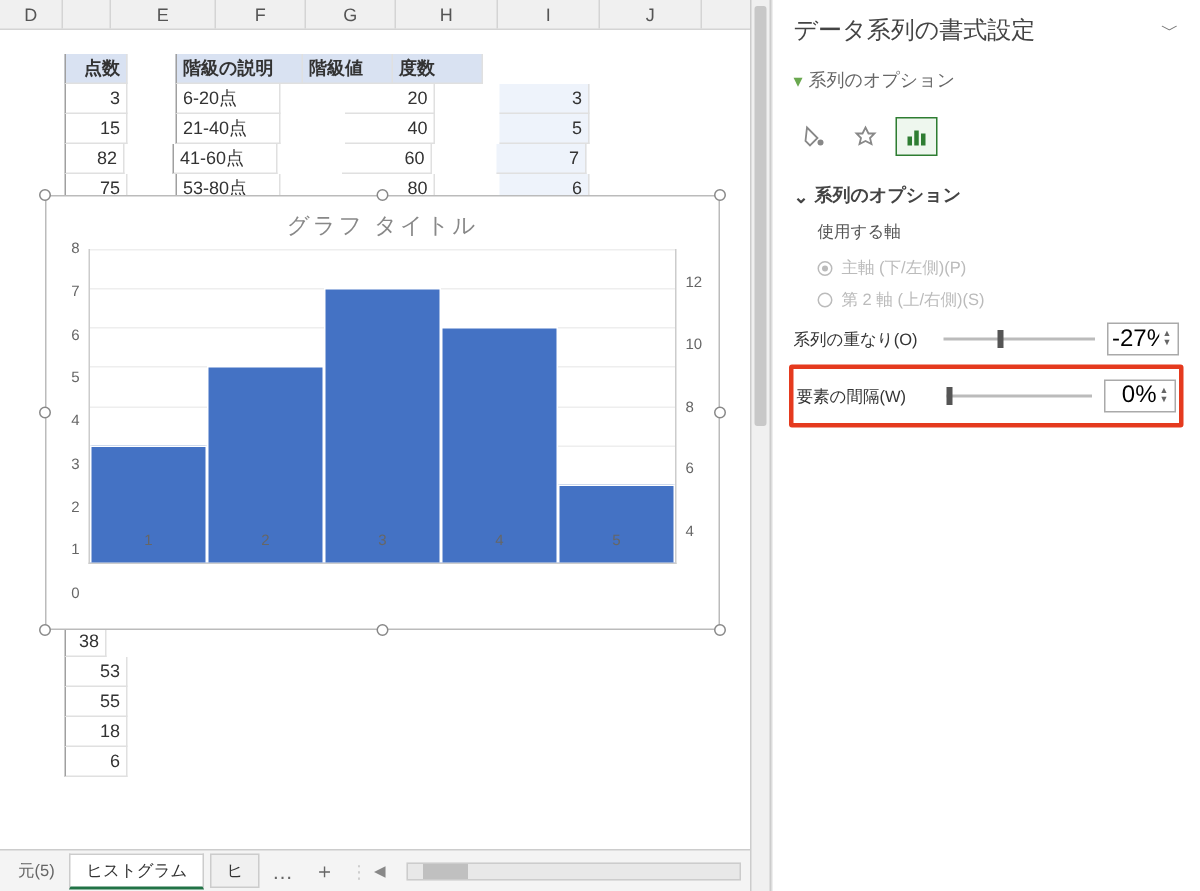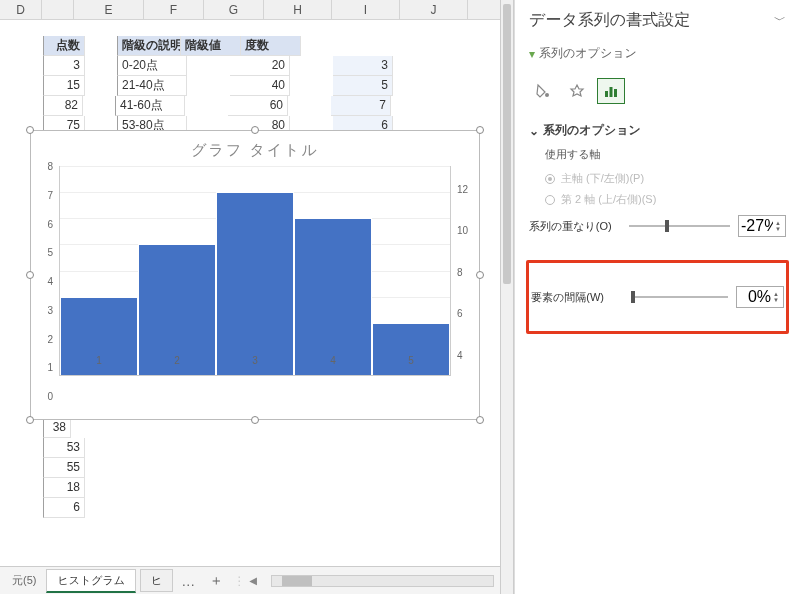--- a/index.html
+++ b/index.html
@@ -64,21 +64,21 @@
   .radio-row { font-size:11px; color:#bbb; padding:3px 0 3px 16px; display:flex; align-items:center; gap:6px; }
   .radio-row .r { width:10px; height:10px; border:1px solid #bbb; border-radius:50%; display:inline-block; }
   .radio-row .r.on::after { content:''; display:block; width:4px; height:4px; background:#bbb; border-radius:50%; margin:2px; }
   .slider-row { display:flex; align-items:center; gap:8px; padding:5px 0; font-size:11px; }
   .slider-row .lab { width:92px; color:#333; }
   .slider-row .track { flex:1; height:2px; background:#bbb; position:relative; }
   .slider-row .track .knob { position:absolute; top:-5px; width:4px; height:12px; background:#555; }
   .slider-row .valbox { width:48px; border:1px solid #aaa; padding:1px 2px; text-align:right; display:flex; align-items:center; }
   .slider-row .valbox input { border:none; width:32px; text-align:right; font-size:16px; outline:none; }
   .slider-row .spin { display:flex; flex-direction:column; font-size:6px; line-height:6px; color:#666; margin-left:2px; }
-  .highlight { border:3px solid #e53a1e; border-radius:2px; padding:18px 2px; margin:18px -3px; }
+  .highlight { border:3px solid #e53a1e; border-radius:2px; padding:2px 2px; margin:1px -3px; }
   .chev { font-size:12px; color:#777; }
   
   .svg-ic { width:16px; height:16px; }
 </style>
 </head>
 <body>
 
 <div class="app">
   <div class="sheet-area">
 
@@ -91,29 +91,29 @@
       <div class="col-h" style="width:68px">H</div>
       <div class="col-h" style="width:68px">I</div>
       <div class="col-h" style="width:68px">J</div>
     </div>
 
     <div class="grid">
 
       <div class="row" style="margin-top:16px">
         <div class="cell hdr num tight-left" style="width:42px">点数</div>
         <div class="cell" style="width:32px;border:none"></div>
-        <div class="cell hdr tight-left" style="width:64px">階級の説明</div>
+        <div class="cell hdr tight-left" style="width:85px">階級の説明</div>
         <div class="cell hdr" style="width:60px">階級値</div>
         <div class="cell hdr" style="width:60px">度数</div>
       </div>
 
       <div class="row">
         <div class="cell num tight-left" style="width:42px">3</div>
         <div class="cell" style="width:32px;border:none"></div>
-        <div class="cell tight-left" style="width:70px">0-20点</div>
+        <div class="cell tight-left" style="width:70px">6-20点</div>
         <div class="cell num" style="width:60px">20</div>
         <div class="cell num sel" style="width:60px">3</div>
       </div>
       <div class="row">
         <div class="cell num tight-left" style="width:42px">15</div>
         <div class="cell" style="width:32px;border:none"></div>
         <div class="cell tight-left" style="width:70px">21-40点</div>
         <div class="cell num" style="width:60px">40</div>
         <div class="cell num sel" style="width:60px">5</div>
       </div>

